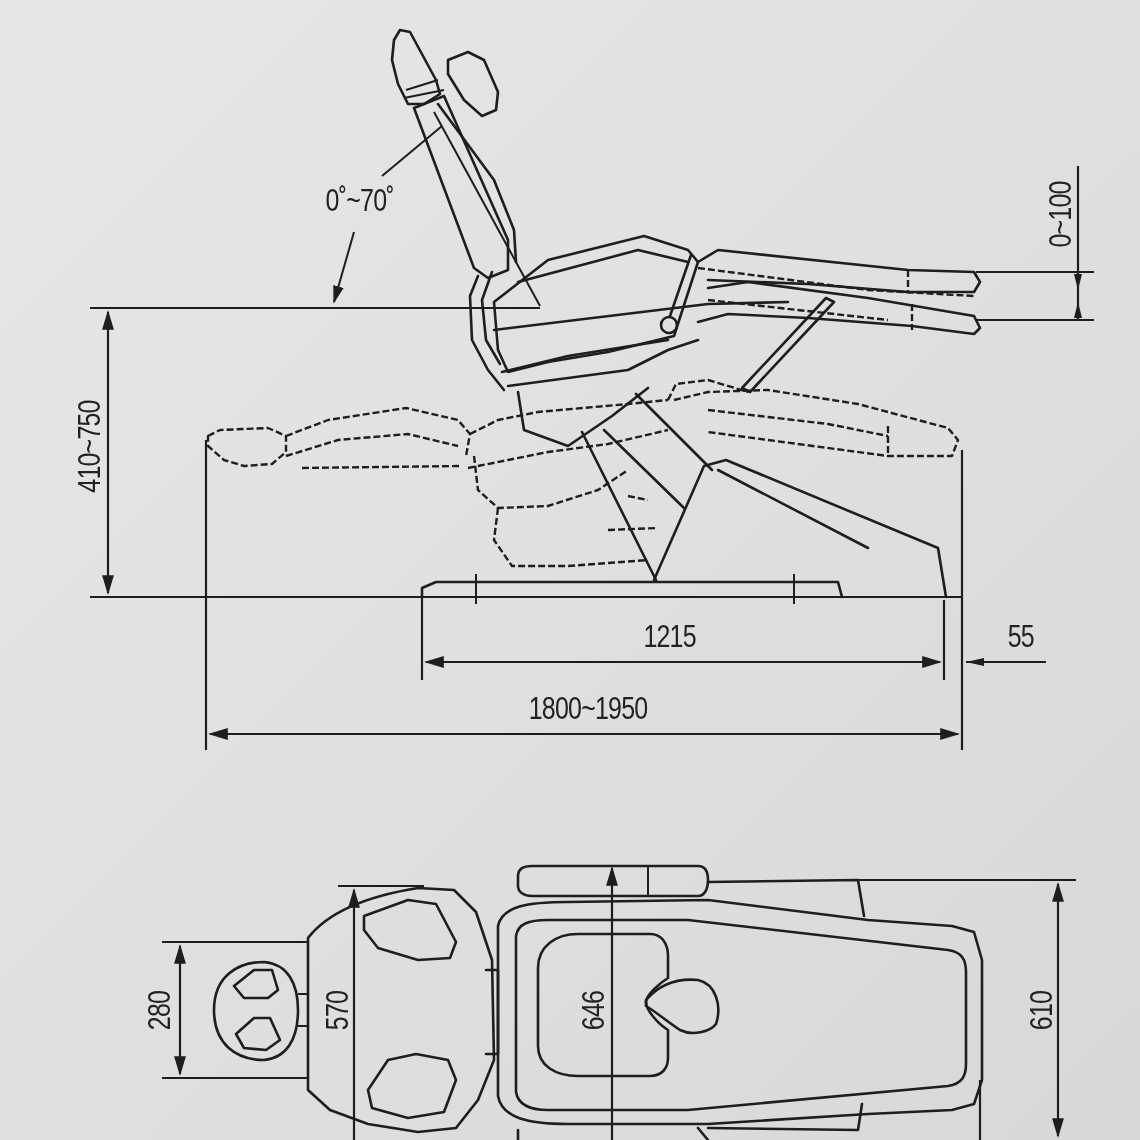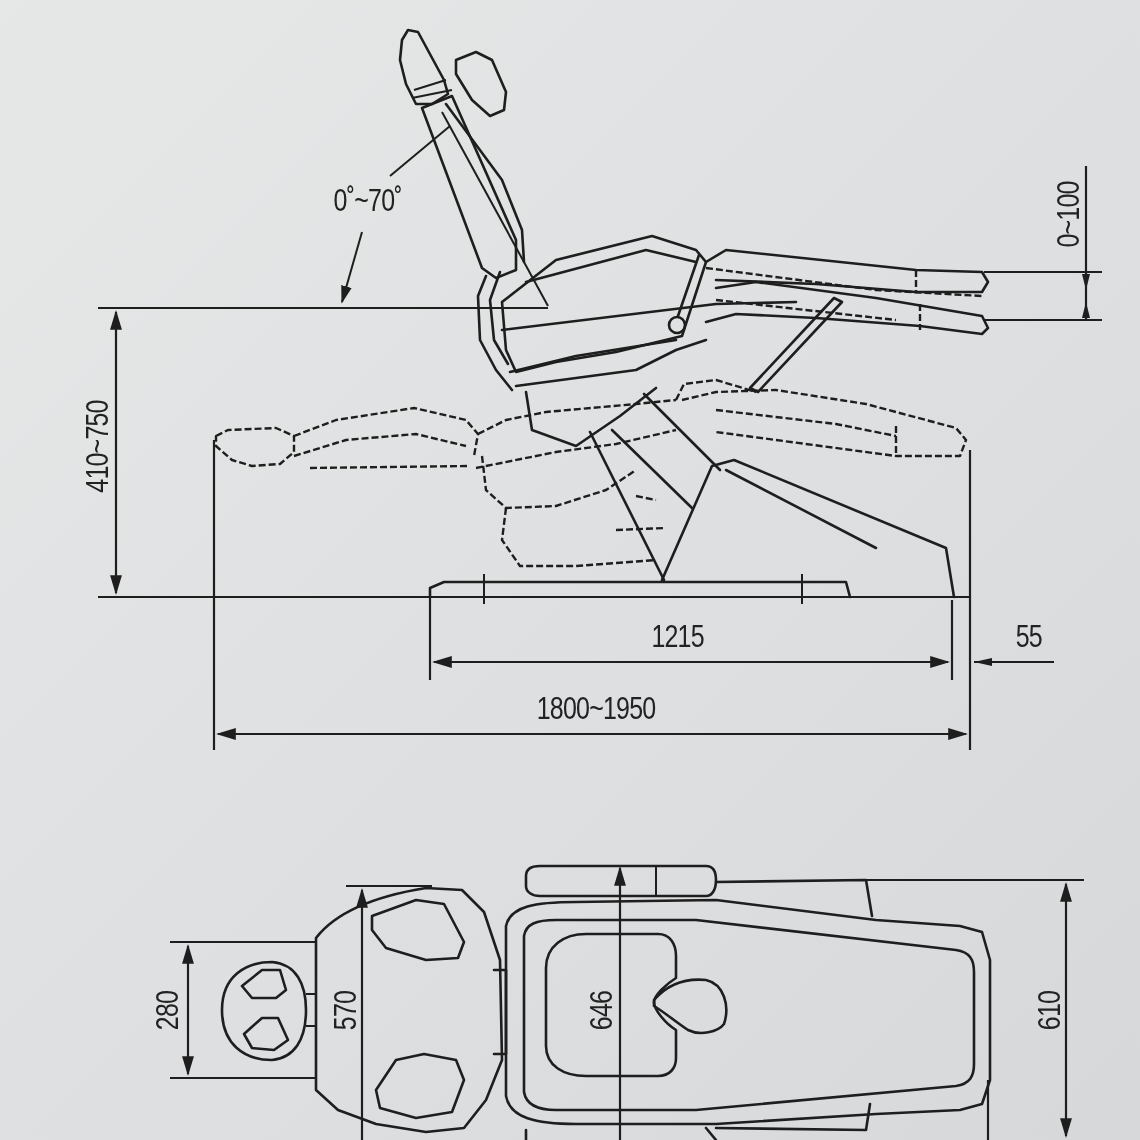--- a/index.html
+++ b/index.html
@@ -1,21 +1,21 @@
 <!DOCTYPE html>
 <html><head>
 <meta charset="utf-8">
 <style>
   html, body { margin: 0; padding: 0; }
   body {
     width: 1140px; height: 1140px; overflow: hidden;
     background: linear-gradient(135deg, #e6e7e7 0%, #dfe0e1 50%, #d6d8da 100%);
     font-family: "Liberation Sans", sans-serif;
   }
-  #stage { position: absolute; left: 16px; top: 0; width: 984px; height: 1140px; }
+  #stage { position: absolute; left: 8px; top: 0; width: 984px; height: 1140px; }
   svg { position: absolute; left: 0; top: 0; }
   .ln { fill: none; stroke: #1e1e1e; stroke-width: 2.6; stroke-linejoin: round; stroke-linecap: round; }
   .thin { fill: none; stroke: #1e1e1e; stroke-width: 2; }
   .dash { fill: none; stroke: #1e1e1e; stroke-width: 2.4; stroke-dasharray: 7 3; stroke-linejoin: round; }
   .dim { fill: none; stroke: #1e1e1e; stroke-width: 2.2; }
   .lbl {
     position: absolute; font-family: "Liberation Sans", sans-serif; font-size: 32px;
     color: #222; letter-spacing: -1px; transform-origin: center center; white-space: nowrap;
     transform: scaleX(0.78);
   }

